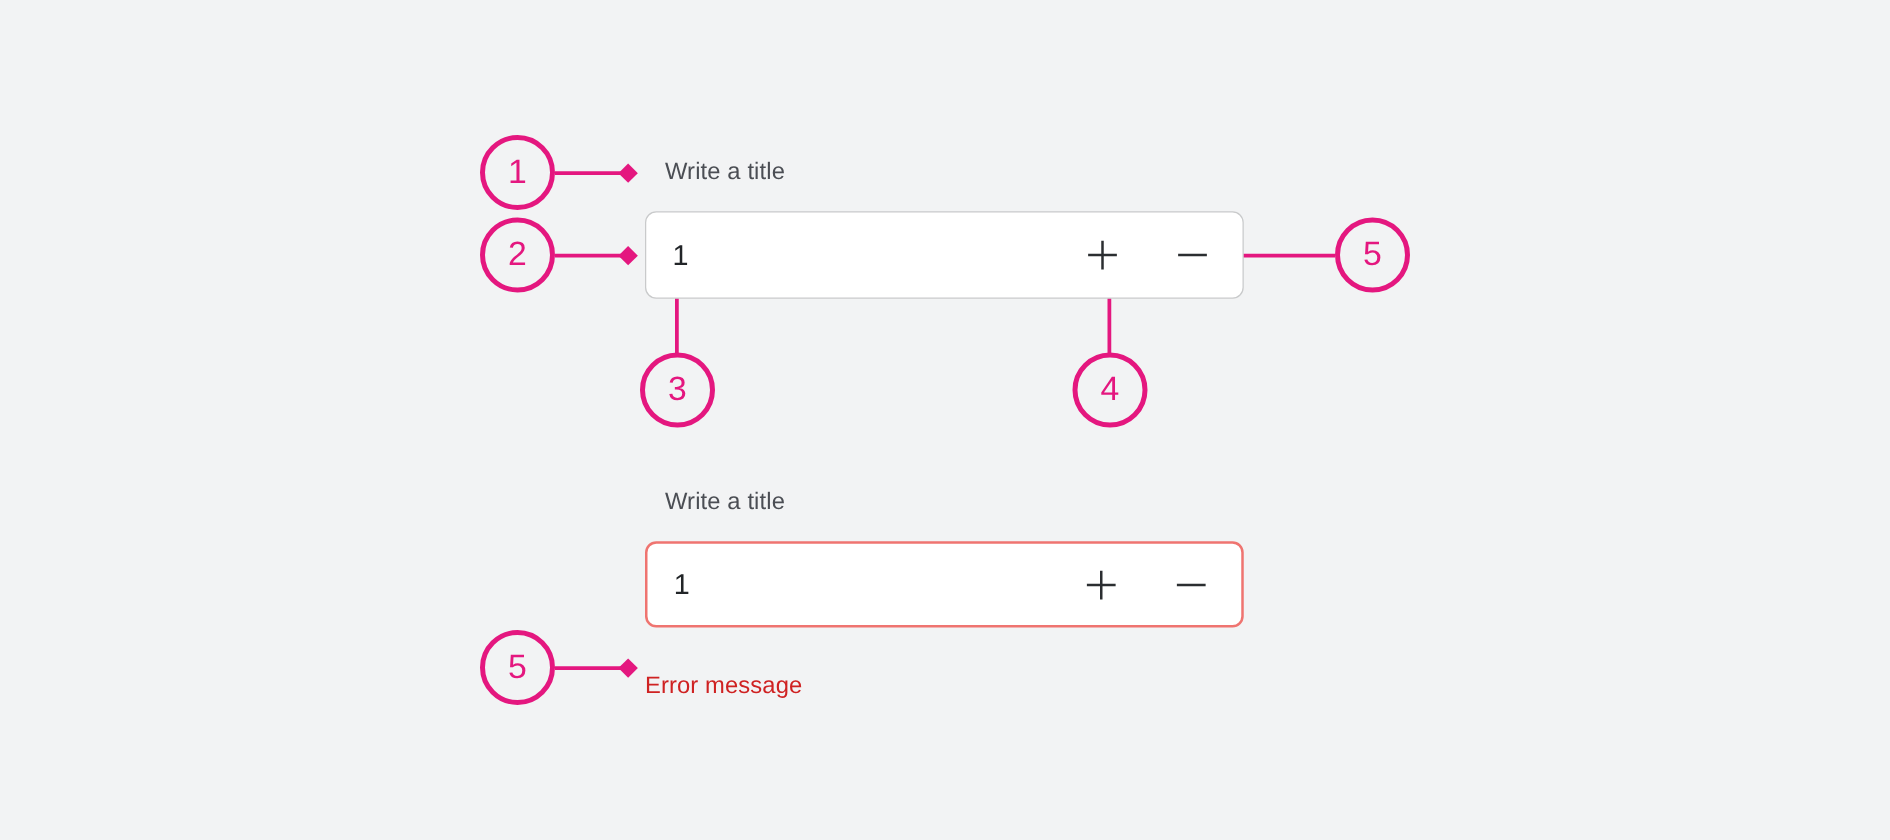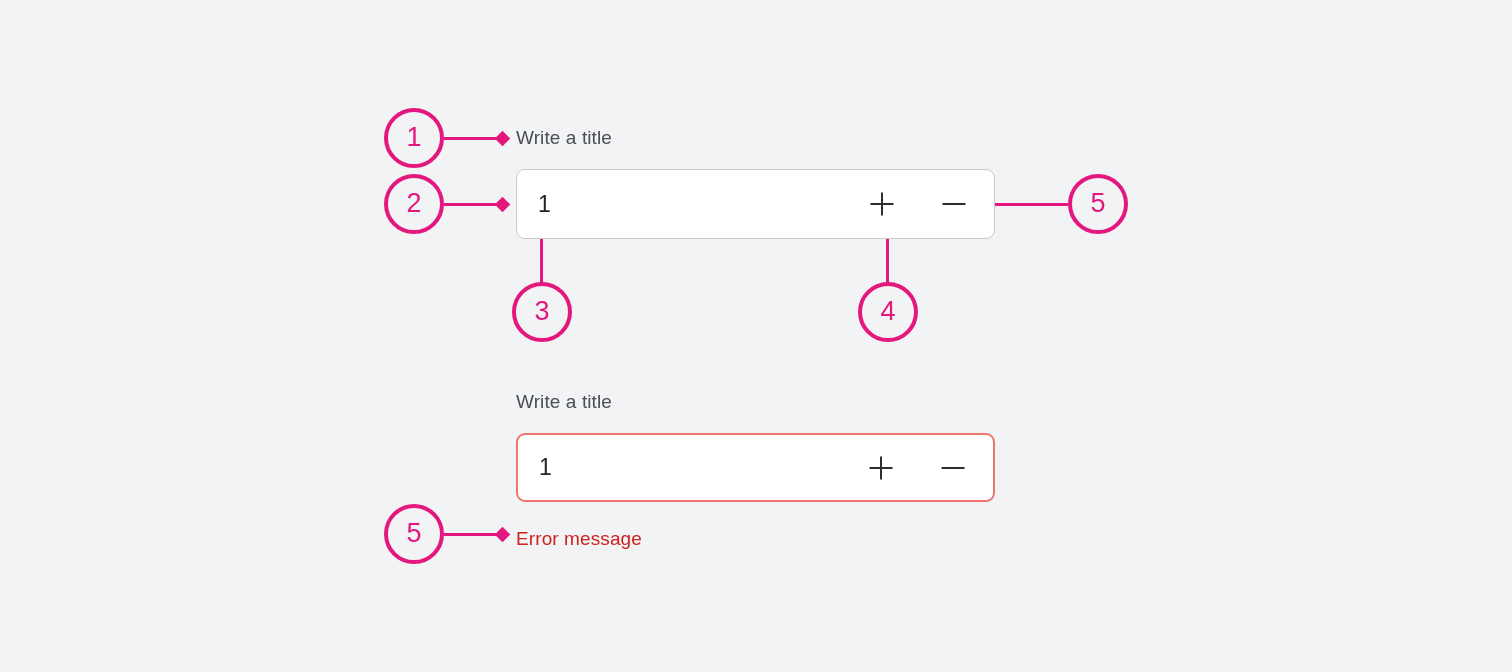--- a/index.html
+++ b/index.html
@@ -56,20 +56,21 @@
     transform: rotate(45deg);
   }
 
   
   .field-group { position: absolute; }
   .field-label {
     font-size: 19px;
     color: #4b4e54;
     line-height: 1;
     letter-spacing: 0.1px;
+    margin-left: 16px;
   }
   .number-input {
     box-sizing: border-box;
     width: 479px;
     height: 70px;
     background: #ffffff;
     border: 1px solid #c9cacb;
     border-radius: 9px;
     display: flex;
     align-items: center;
@@ -178,21 +179,21 @@
 
       <div class="spacer-between"></div>
 
       <button class="step-btn">
         <svg width="26" height="26" viewBox="0 0 26 26">
           <path d="M1.5 13 H24.5" stroke="#2b2e31" stroke-width="2" stroke-linecap="butt"></path>
         </svg>
       </button>
     </div>
 
-    <div class="error-text" style="margin-top:27px;">Error message</div>
+    <div class="error-text" style="margin-top:37px;">Error message</div>
   </div>
 
   <div class="callout" style="left:384px; top:504px;">
     <span>5</span>
   </div>
   <div class="leader-h" style="left:444px; top:533px; width:56px;"></div>
   <div class="diamond" style="left:497px; top:529px;"></div>
 
 </div>
 

